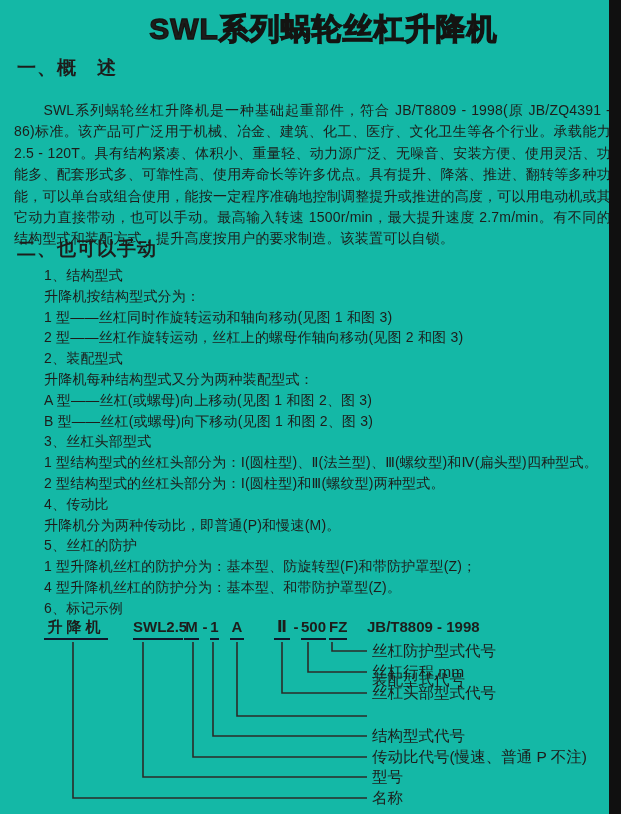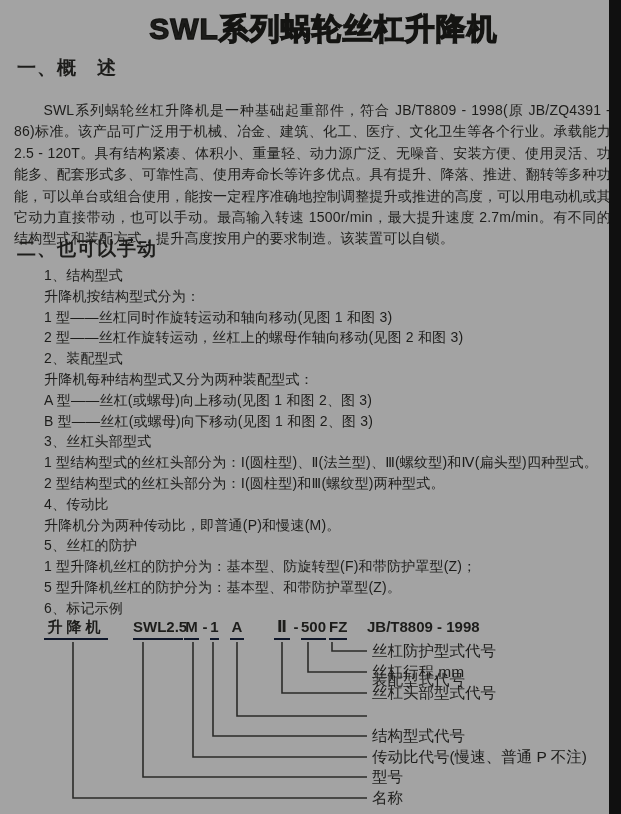--- a/index.html
+++ b/index.html
@@ -1,18 +1,18 @@
 <!DOCTYPE html>
 <html><head>
 <meta charset="utf-8">
 <style>
   html,body{margin:0;padding:0;background:#e8e8e8;}
   .page{
     position:relative;width:621px;height:814px;margin:0 auto;
-    background:#a3a3a3;color:#1d1d1b;overflow:hidden;
+    background:#14b8a6;color:#1d1d1b;overflow:hidden;
     font-family:"Liberation Sans","DejaVu Sans",sans-serif;
   }
   .page-title{
     position:absolute;top:9px;left:26px;width:595px;text-align:center;
     font-size:30px;font-weight:900;letter-spacing:1px;
     -webkit-text-stroke:1.3px #141412;white-space:nowrap;
   }
   .h1{position:absolute;top:55px;left:17px;font-size:19px;font-weight:700;letter-spacing:1px;white-space:nowrap;}
   .para{
     position:absolute;top:86px;left:14px;width:597px;
@@ -61,21 +61,21 @@
     <div class="line">升降机每种结构型式又分为两种装配型式：</div>
     <div class="line">A 型——丝杠(或螺母)向上移动(见图 1 和图 2、图 3)</div>
     <div class="line">B 型——丝杠(或螺母)向下移动(见图 1 和图 2、图 3)</div>
     <div class="line">3、丝杠头部型式</div>
     <div class="line">1 型结构型式的丝杠头部分为：Ⅰ(圆柱型)、Ⅱ(法兰型)、Ⅲ(螺纹型)和Ⅳ(扁头型)四种型式。</div>
     <div class="line">2 型结构型式的丝杠头部分为：Ⅰ(圆柱型)和Ⅲ(螺纹型)两种型式。</div>
     <div class="line">4、传动比</div>
     <div class="line">升降机分为两种传动比，即普通(P)和慢速(M)。</div>
     <div class="line">5、丝杠的防护</div>
     <div class="line">1 型升降机丝杠的防护分为：基本型、防旋转型(F)和带防护罩型(Z)；</div>
-    <div class="line">5 型升降机丝杠的防护分为：基本型、和带防护罩型(Z)。</div>
+    <div class="line">4 型升降机丝杠的防护分为：基本型、和带防护罩型(Z)。</div>
     <div class="line">6、标记示例</div>
   </div>
 
   <div class="diagram">
 
     <div class="tok u wide" style="left:44px;width:64px;">升降机</div>
     <div class="tok u" style="left:133px;width:50px;">SWL2.5</div>
     <div class="tok u" style="left:184px;width:15px;">M</div>
     <div class="tok" style="left:201px;width:8px;">-</div>
     <div class="tok u" style="left:210px;width:9px;">1</div>

